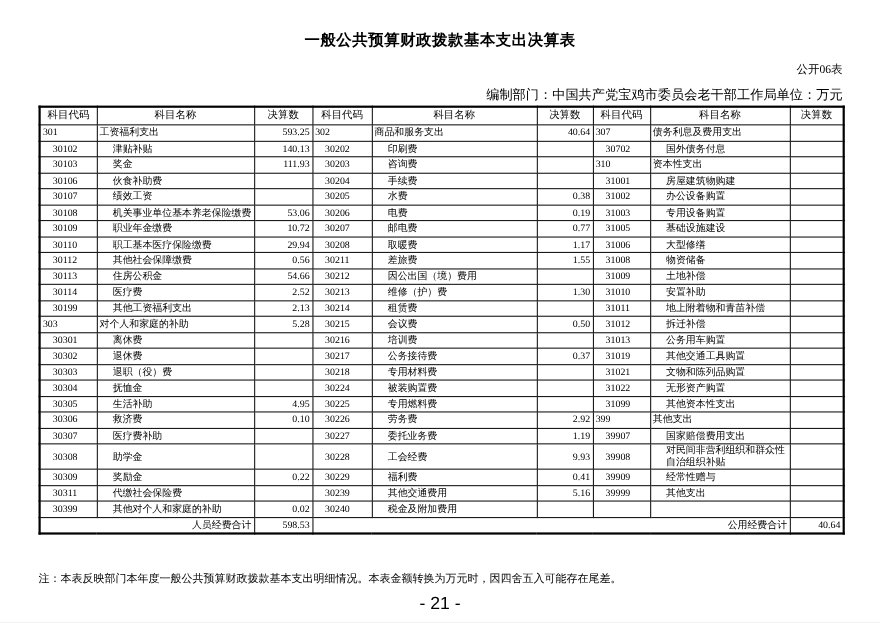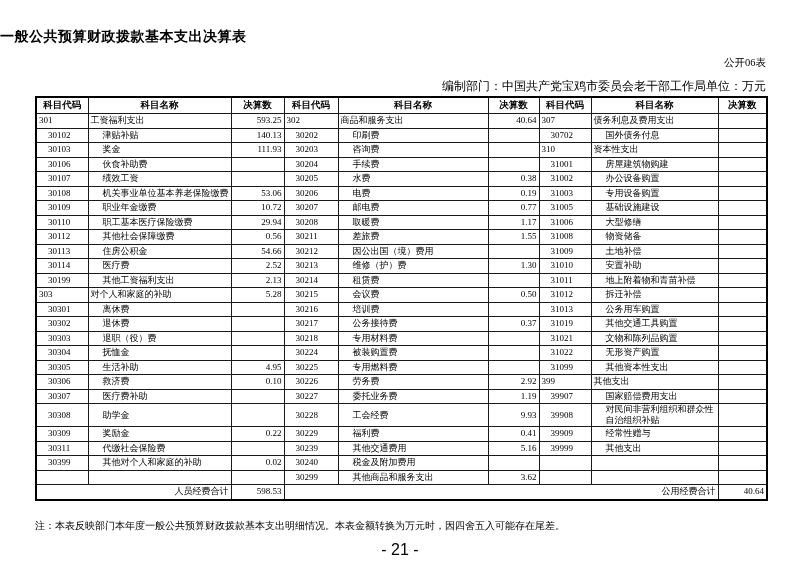--- a/index.html
+++ b/index.html
@@ -6,21 +6,21 @@
   .page{
     position:relative;
     width:800px;height:566px;
     background:#ffffff;
     font-family:"Liberation Serif","DejaVu Serif",serif;
     color:#000;
     overflow:hidden;
   }
   .title{
     position:absolute;top:28px;left:0;width:100%;
-    text-align:left;font-size:14px;font-weight:bold;
+    text-align:center;font-size:14px;font-weight:bold;
     letter-spacing:0.5px;
   }
   .pubcode{
     position:absolute;top:56px;right:34px;
     font-size:10.5px;
   }
   .meta{
     position:absolute;top:78px;left:35px;right:34px;
     display:flex;justify-content:flex-end;
     font-size:12px;
@@ -34,21 +34,21 @@
   table.budget th, table.budget td{
     border:1px solid #1a1a1a;
     font-size:9px;line-height:11px;
     padding:0 2px;
     height:13.5px;
     overflow:hidden;
     word-break:break-all;
     vertical-align:middle;
   }
   table.budget th{
-    font-weight:bold;text-align:center;
+    font-weight:normal;text-align:center;
     font-size:9.5px;height:15px;
   }
   td.code{text-align:left;padding-left:4px;}
   td.code.indent{padding-left:11px;}
   td.name{text-align:left;padding-left:3px;}
   td.name.indent{padding-left:14px;}
   td.val{text-align:right;padding-right:3px;}
   td.total-label{text-align:right;font-size:9.5px;}
   tfoot td{border-top:1.5px solid #000;}
   .note{
@@ -358,31 +358,20 @@
           <td class="code indent">30399</td>
           <td class="name indent">其他对个人和家庭的补助</td>
           <td class="val">0.02</td>
           <td class="code indent">30240</td>
           <td class="name indent">税金及附加费用</td>
           <td class="val"></td>
           <td class="code"></td>
           <td class="name"></td>
           <td class="val"></td>
         </tr>
-        <tr>
-          <td class="code"></td>
-          <td class="name"></td>
-          <td class="val"></td>
-          <td class="code indent">30299</td>
-          <td class="name indent">其他商品和服务支出</td>
-          <td class="val">3.62</td>
-          <td class="code"></td>
-          <td class="name"></td>
-          <td class="val"></td>
-        </tr>
       </tbody>
     <tfoot>
       <tr>
         <td colspan="2" class="total-label">人员经费合计</td>
         <td class="val">598.53</td>
         <td colspan="5" class="total-label">公用经费合计</td>
         <td class="val">40.64</td>
       </tr>
     </tfoot>
   </table>

